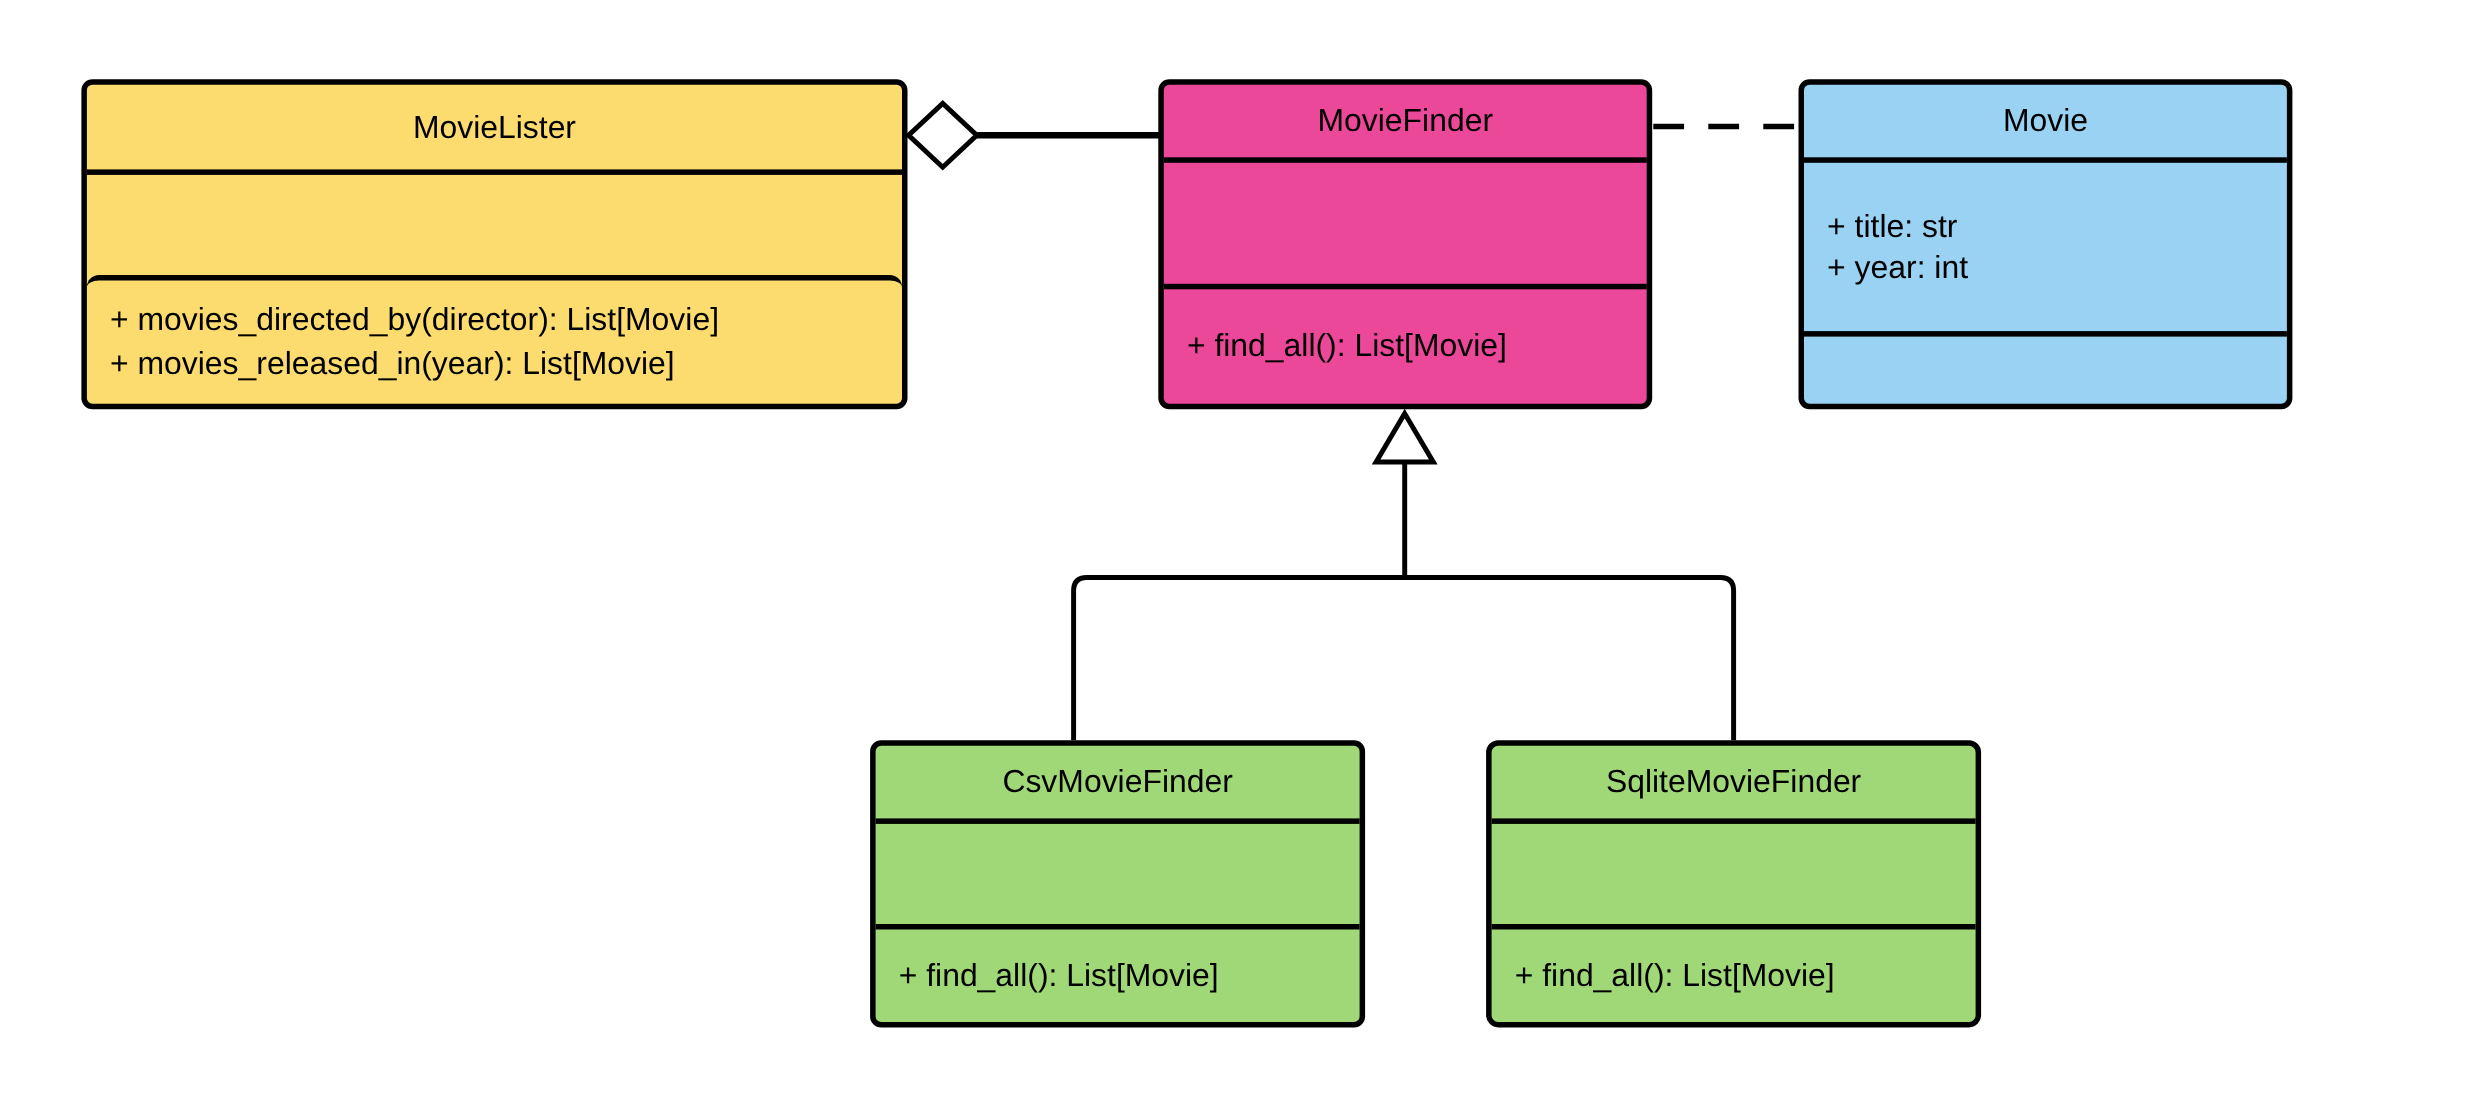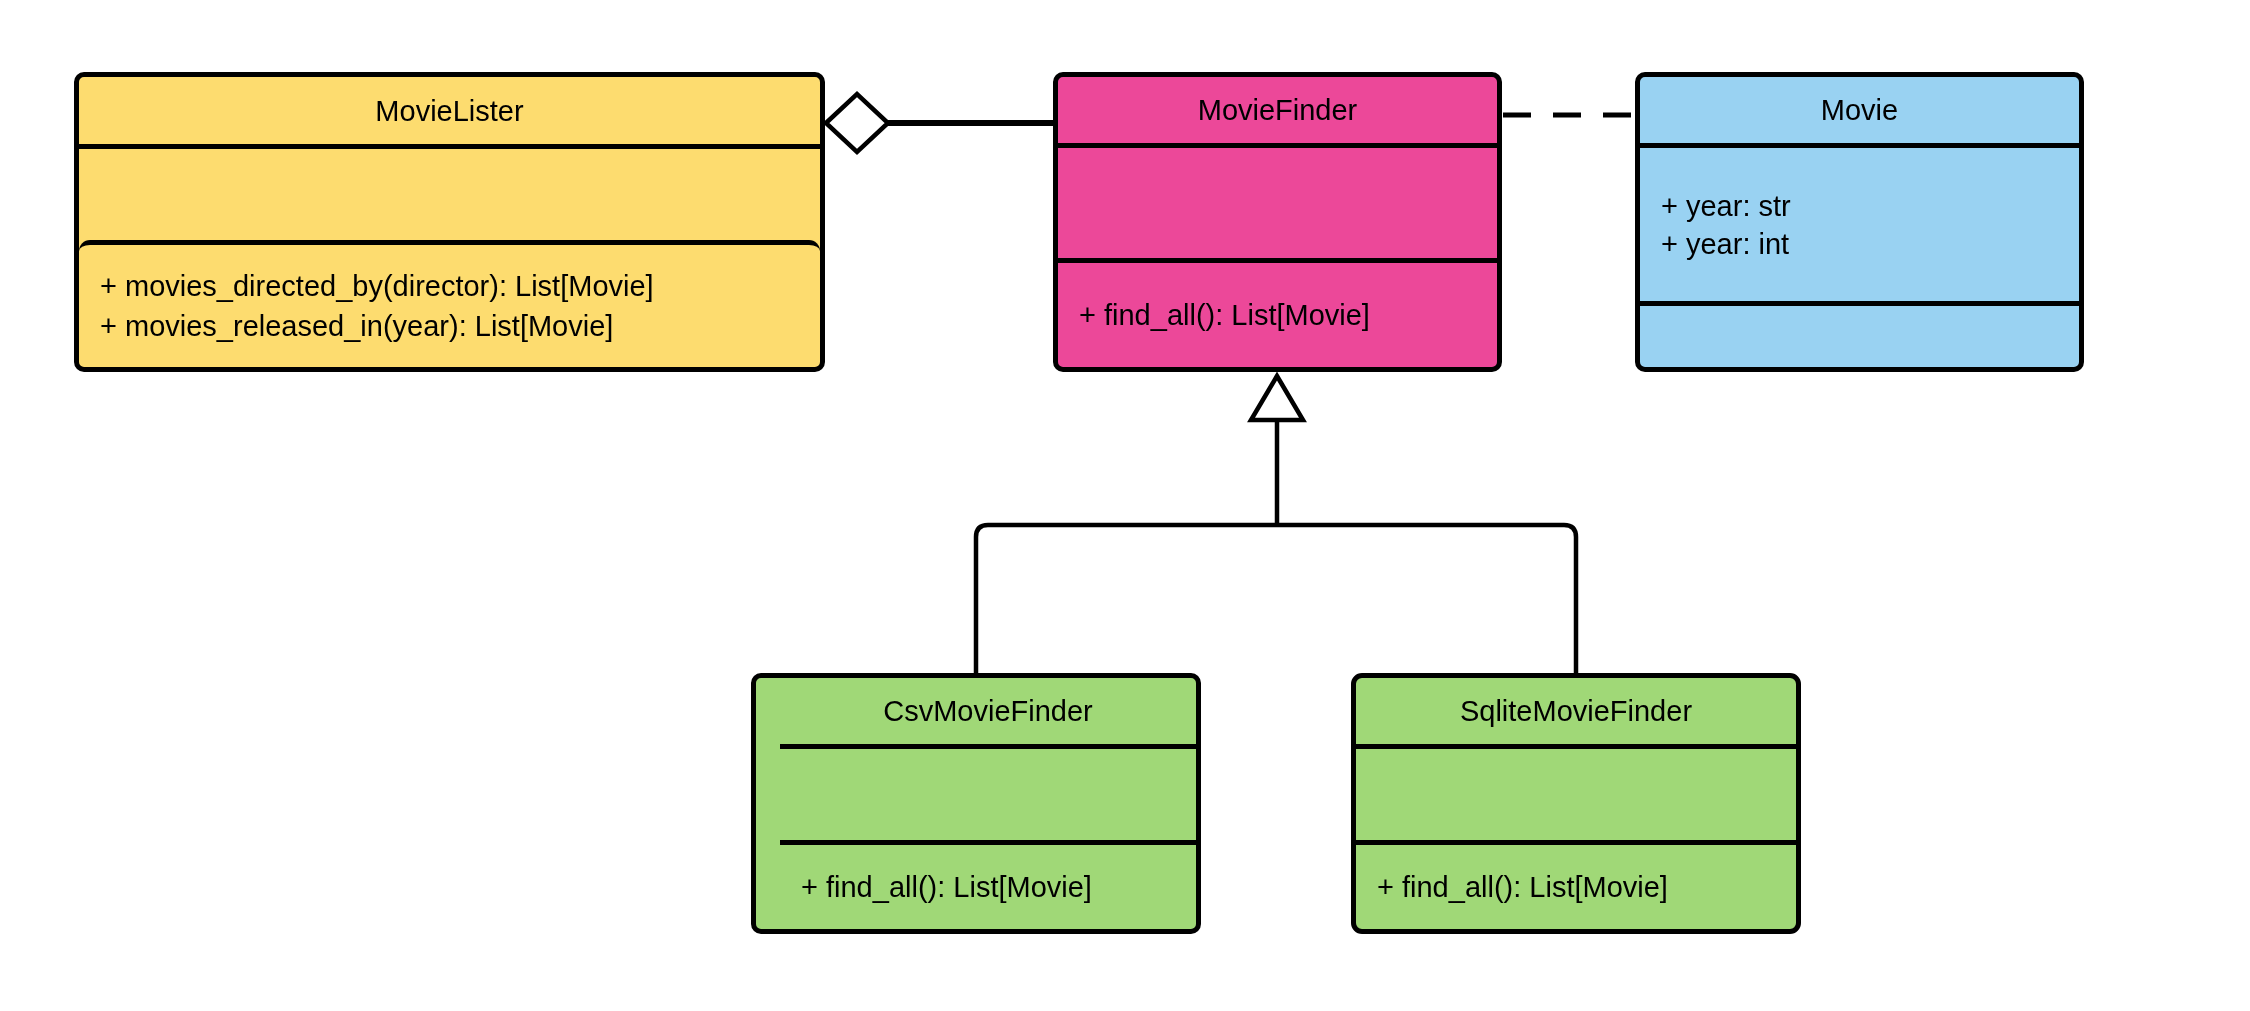--- a/index.html
+++ b/index.html
@@ -43,35 +43,35 @@
     display: flex;
     flex-direction: column;
     justify-content: center;
     padding-left: 21px;
     padding-right: 8px;
   }
   .c-line { white-space: nowrap; }
 
   
   #cls-movielister  { left: 74px;   top: 72px;  width: 751px; height: 300px; }
-  #cls-movielister .c-title     { height: 67px; }
+  #cls-movielister .c-title     { height: 77px; }
   #cls-movielister .c-attrs     { height: 96px; }
   #cls-movielister .c-methods   { flex: 1; border-radius: 11px; }
 
   #cls-moviefinder  { left: 1053px; top: 72px;  width: 449px; height: 300px; }
   #cls-moviefinder .c-title     { height: 66px; }
   #cls-moviefinder .c-attrs     { height: 115px; }
   #cls-moviefinder .c-methods   { flex: 1; }
 
   #cls-movie        { left: 1635px; top: 72px;  width: 449px; height: 300px; }
   #cls-movie .c-title           { height: 66px; }
   #cls-movie .c-attrs           { height: 158px; line-height: 38px; }
   #cls-movie .c-methods         { flex: 1; }
 
-  #cls-csvmoviefinder    { left: 751px;  top: 673px; width: 450px; height: 261px; padding-left: 24px; }
+  #cls-csvmoviefinder    { left: 791px;  top: 673px; width: 450px; height: 261px; }
   #cls-csvmoviefinder .c-title   { height: 66px; }
   #cls-csvmoviefinder .c-attrs   { height: 96px; }
   #cls-csvmoviefinder .c-methods { flex: 1; }
 
   #cls-sqlitemoviefinder { left: 1351px; top: 673px; width: 450px; height: 261px; border-radius: 11px; }
   #cls-sqlitemoviefinder .c-title   { height: 66px; }
   #cls-sqlitemoviefinder .c-attrs   { height: 96px; }
   #cls-sqlitemoviefinder .c-methods { flex: 1; }
 </style>
 </head>
@@ -111,21 +111,21 @@
     <div class="c-title">MovieFinder</div>
     <div class="c-compart c-attrs"></div>
     <div class="c-compart c-methods">
       <div class="c-line">+ find_all(): List[Movie]</div>
     </div>
   </div>
 
   <div class="uml-class" id="cls-movie" style="background-color: rgb(153, 210, 242);">
     <div class="c-title">Movie</div>
     <div class="c-compart c-attrs">
-      <div class="c-line">+ year: str</div>
+      <div class="c-line">+ title: str</div>
       <div class="c-line">+ year: int</div>
     </div>
     <div class="c-compart c-methods"></div>
   </div>
 
   <div class="uml-class" id="cls-csvmoviefinder" style="background-color: rgb(160, 216, 119);">
     <div class="c-title">CsvMovieFinder</div>
     <div class="c-compart c-attrs"></div>
     <div class="c-compart c-methods">
       <div class="c-line">+ find_all(): List[Movie]</div>

